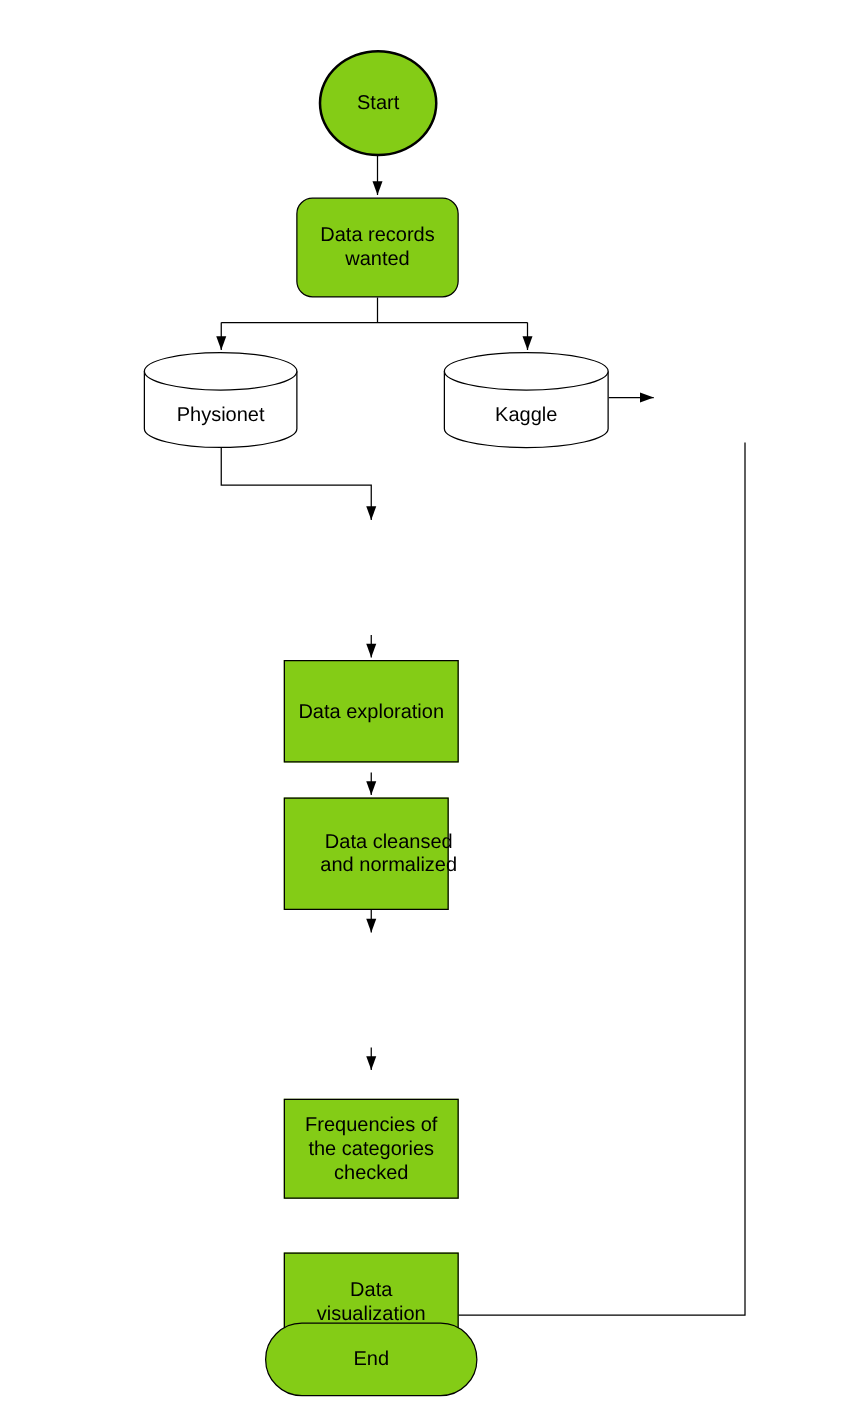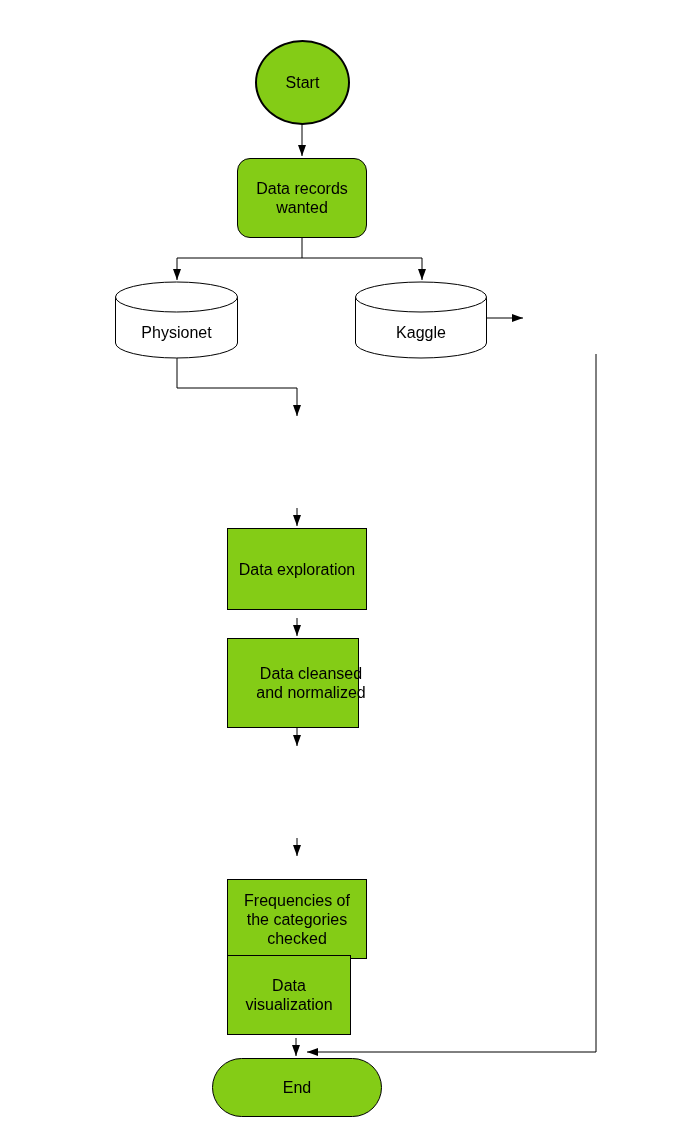--- a/index.html
+++ b/index.html
@@ -31,21 +31,21 @@
   #n-start      { left:255px; top:40px;  width:95px;  height:85px; }
   #n-records    { left:237px; top:158px; width:130px; height:80px;border-radius:13px; }
   #lbl-physionet{ left:115px; top:294px; width:123px; height:62px; }
   #lbl-kaggle   { left:355px; top:294px; width:132px; height:62px; }
   #n-nomatch    { left:525px; top:282px; width:142px; height:72px; }
   #n-match      { left:227px; top:418px; width:140px; height:90px; }
   #n-explore    { left:227px; top:528px; width:140px; height:82px; }
   #n-cleansed   { left:227px; top:638px; width:132px; height:90px;padding-left:36px; }
   #n-categories { left:227px; top:748px; width:140px; height:90px; }
   #n-freq       { left:227px; top:858px; width:140px; height:80px;margin-top:21px; }
-  #n-visual     { left:227px; top:955px; width:124px; height:80px; }
+  #n-visual     { left:227px; top:1002px; width:140px; height:80px; }
   #n-end        { left:212px; top:1058px; width:170px; height:59px; }
 </style>
 </head>
 <body>
 
 <div class="canvas">
 
   <svg class="layer" width="685" height="1121" viewBox="0 0 685 1121">
     <defs>
       <marker id="arrowhead" markerUnits="userSpaceOnUse" markerWidth="14" markerHeight="12" refX="12" refY="5" orient="auto">

